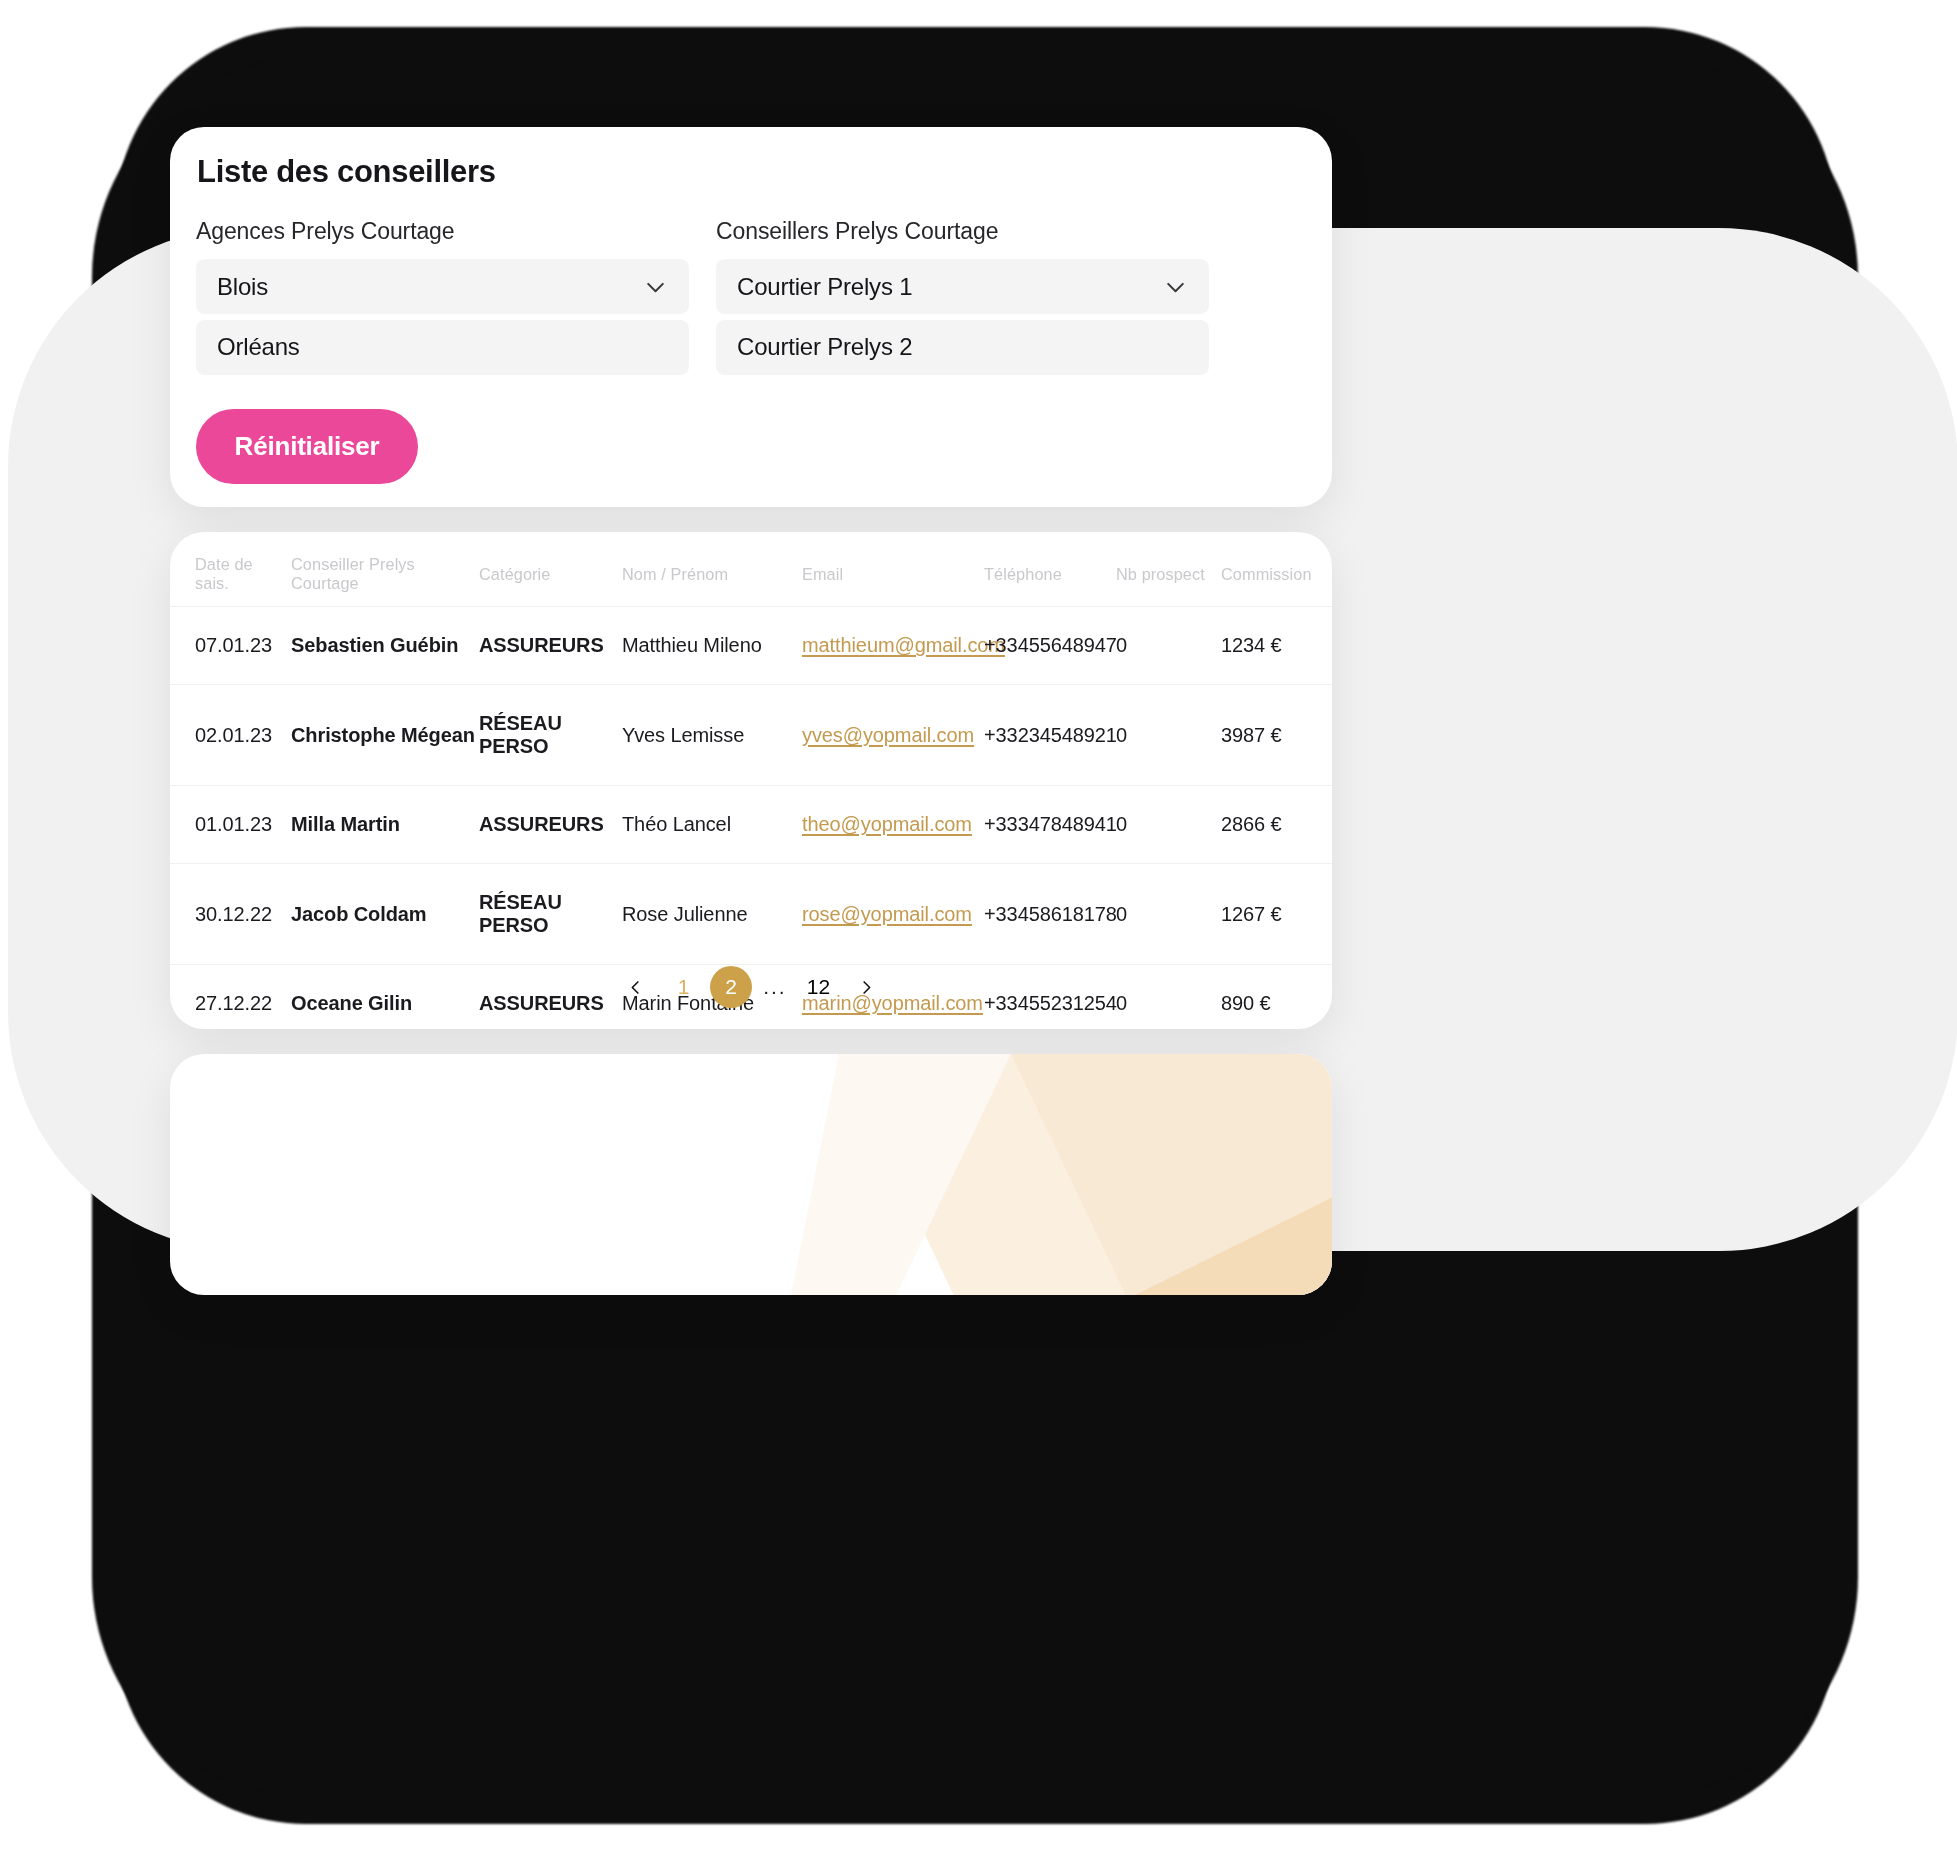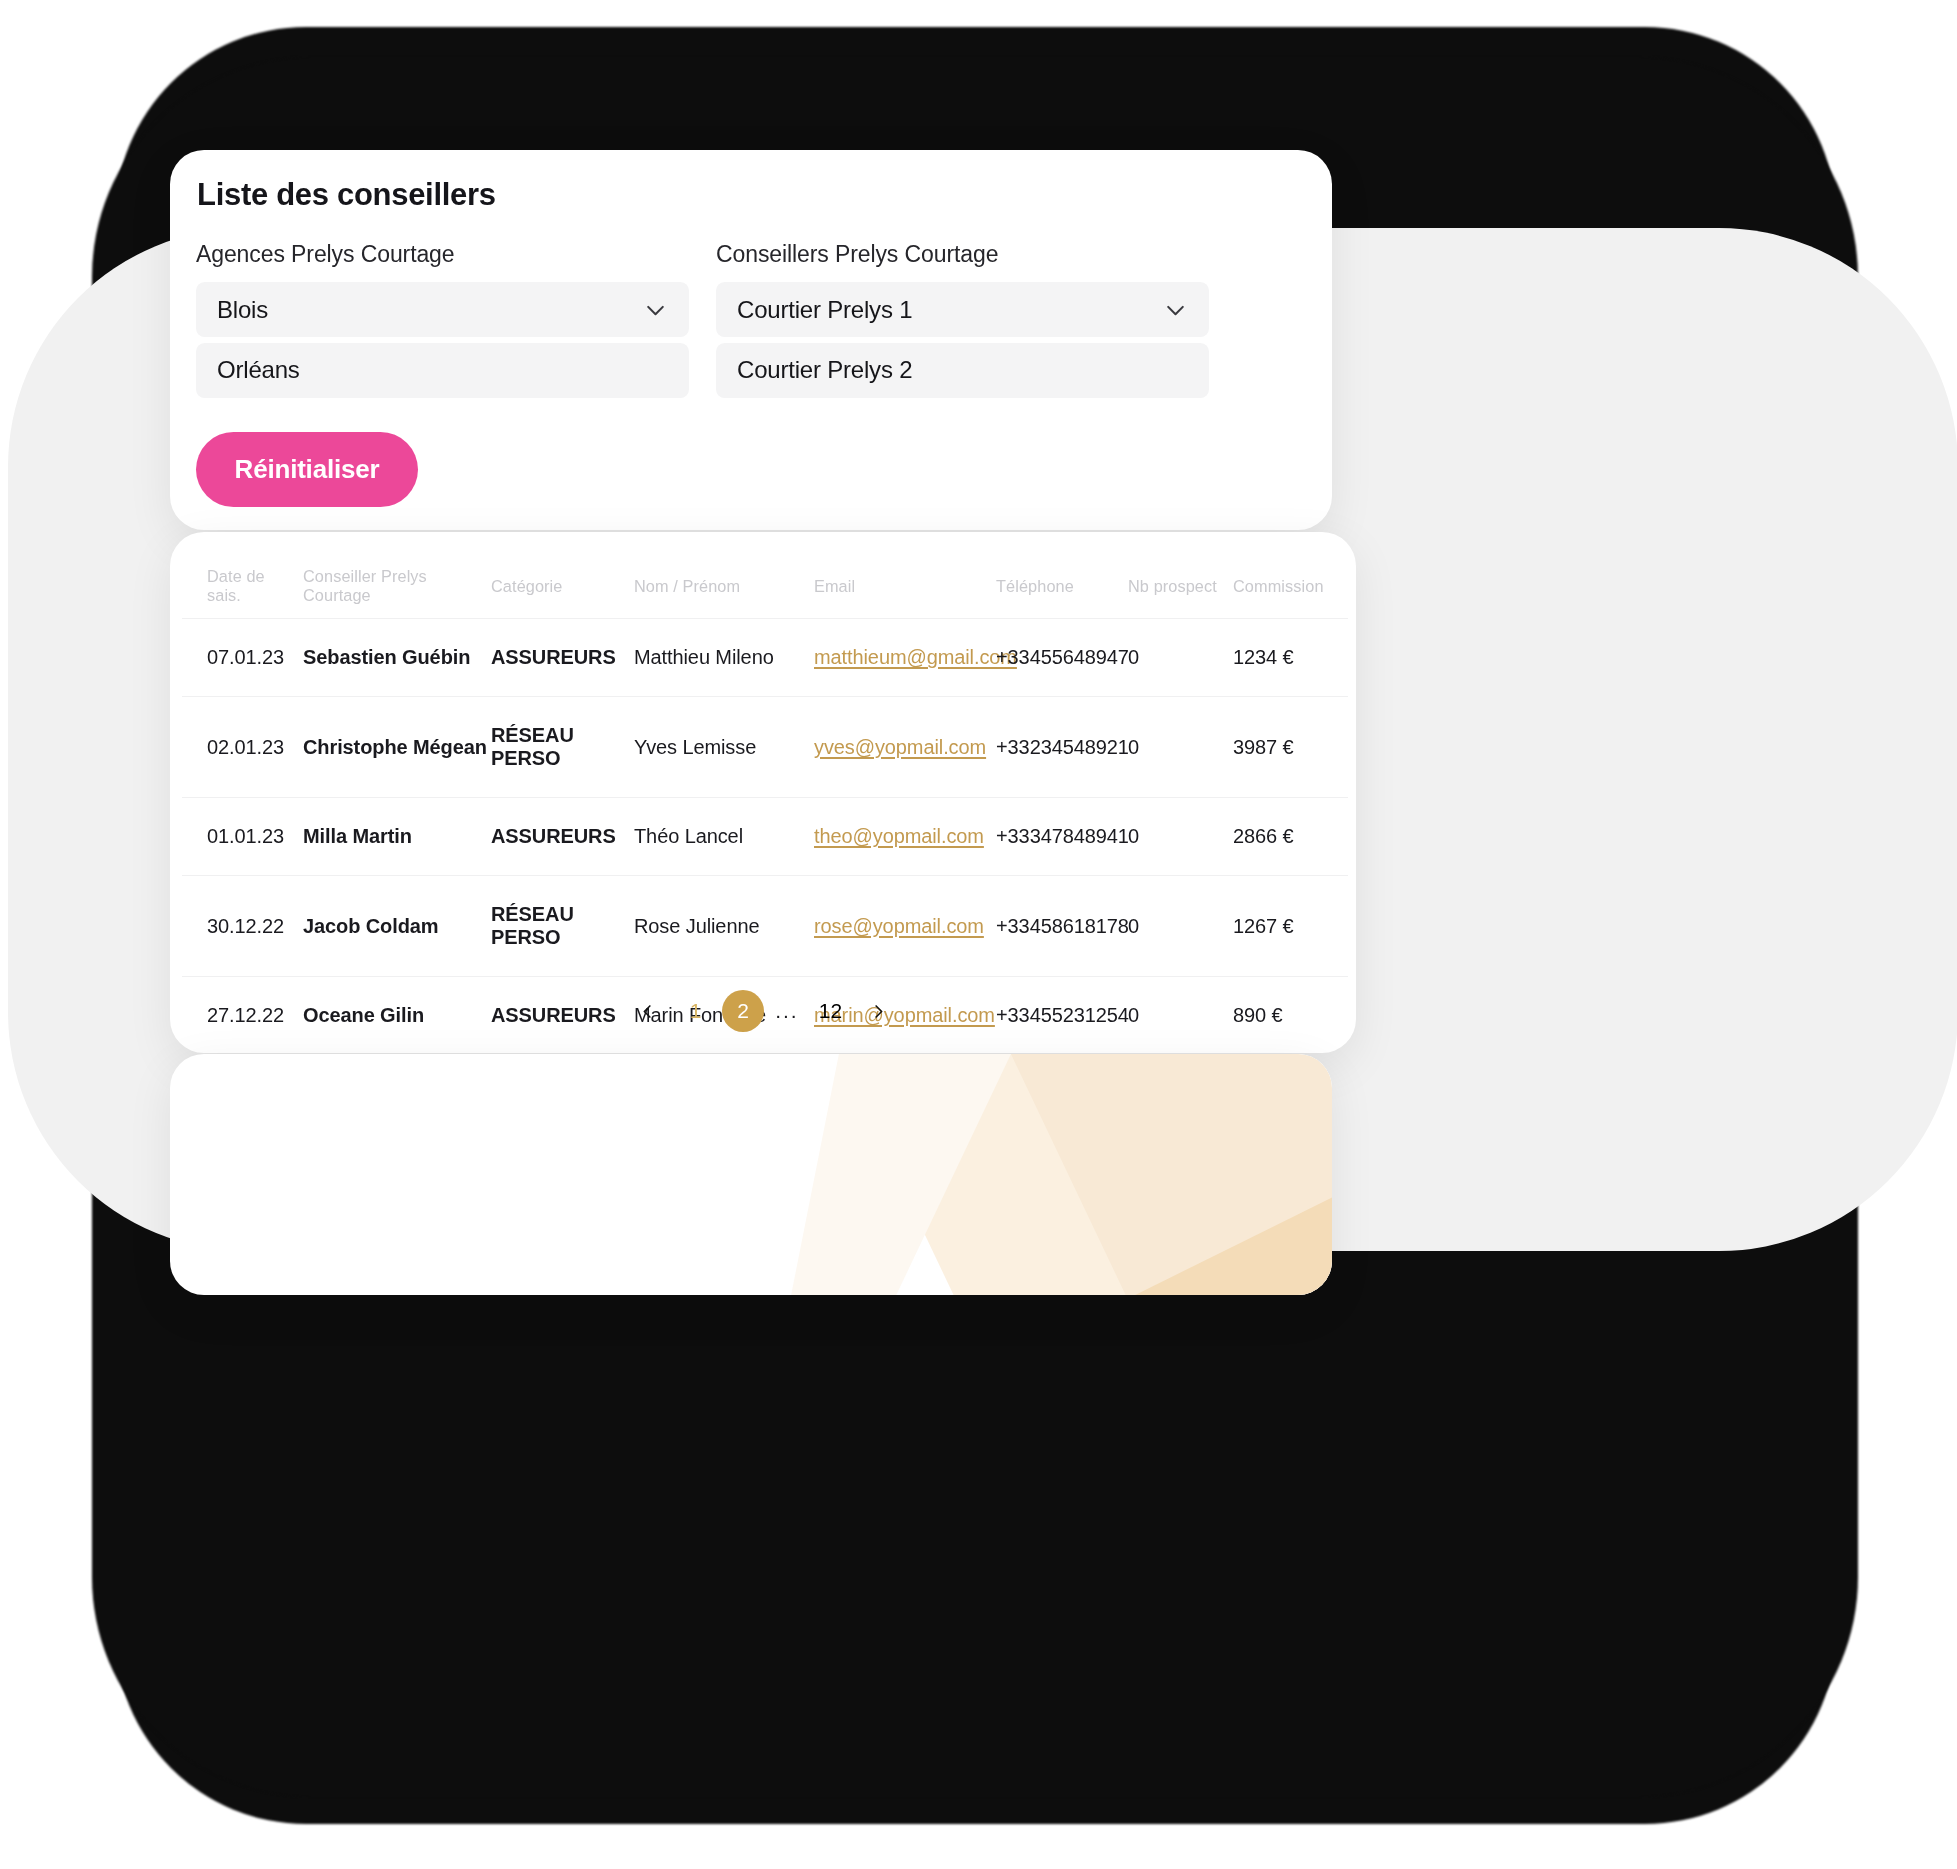--- a/index.html
+++ b/index.html
@@ -58,21 +58,20 @@
     border-radius: 34px;
     box-shadow: 0 13.4px 46px rgba(0,0,0,0.08);
   }
 
   
   #filters-card {
     left: 170px;
     top: 127px;
     width: 1162px;
     height: 380px;
-    margin-top: 23px;
   }
   .panel-title {
     position: absolute;
     left: 27px;
     top: 27px;
     font-size: 31px;
     font-weight: 700;
     color: #15151a;
     letter-spacing: -0.3px;
   }
@@ -133,21 +132,21 @@
     letter-spacing: -0.2px;
     cursor: pointer;
   }
 
   
   #table-card {
     left: 170px;
     top: 532px;
     width: 1162px;
     height: 497px;
-    padding: 12px;
+    padding: 0;
     overflow: hidden;
   }
   table.grid {
     width: 100%;
     border-collapse: collapse;
     table-layout: fixed;
   }
   table.grid th {
     font-size: 16.3px;
     font-weight: 400;

